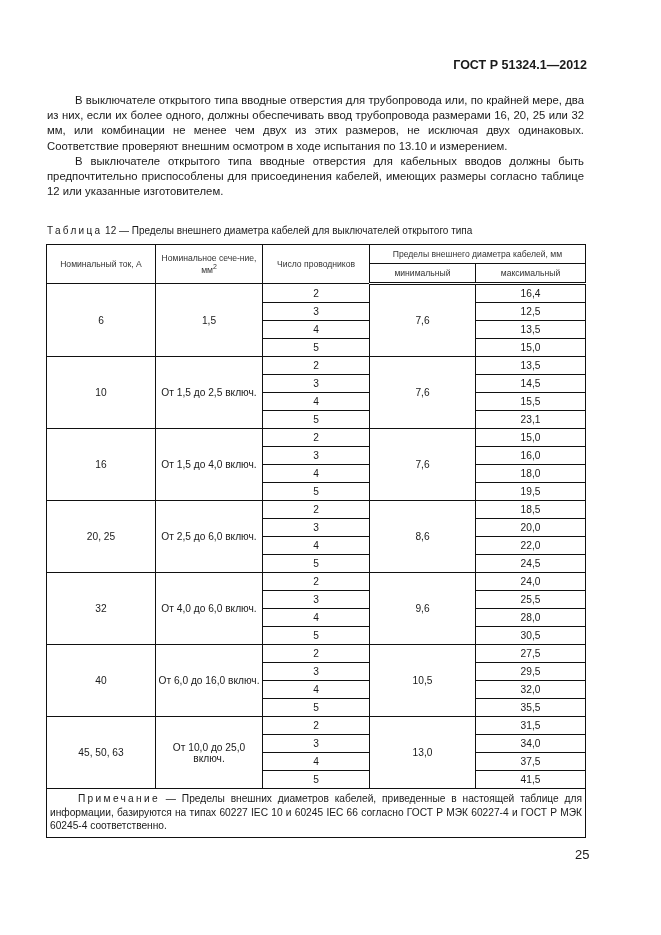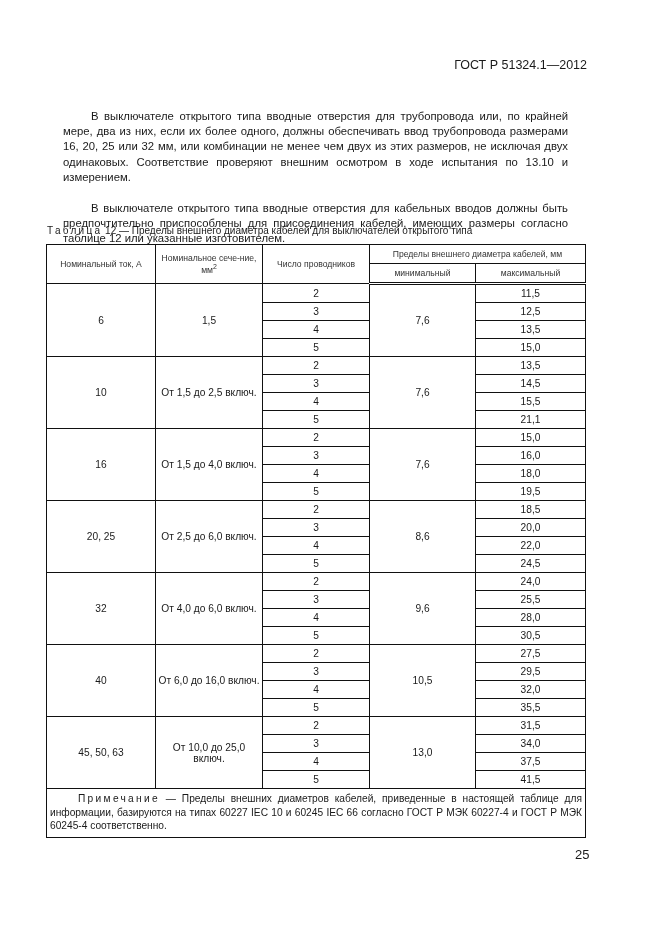--- a/index.html
+++ b/index.html
@@ -1,20 +1,20 @@
 <!DOCTYPE html>
 <html><head>
 <meta charset="utf-8">
 <style>
   html, body { margin: 0; padding: 0; background: #ffffff; }
   body { width: 661px; height: 935px; position: relative; overflow: hidden;
          font-family: "Liberation Sans", sans-serif; color: #1a1a1a; }
-  .header { position: absolute; top: 58px; right: 74px; font-weight: normal; font-size: 12.5px; }
+  .header { position: absolute; top: 58px; right: 74px; font-weight: bold; font-size: 12.5px; }
   .body-text { position: absolute; left: 47px; width: 537px; top: 93px; font-size: 11.3px; line-height: 15.2px; text-align: justify; }
-  .body-text p { margin: 16px; text-indent: 28px; }
+  .body-text p { margin: 0; text-indent: 28px; }
   .note { font-size: 10.2px; line-height: 13.5px; margin-top: 6px !important; }
   .spaced { letter-spacing: 2.3px; }
   .caption { position: absolute; left: 47px; top: 225px; font-size: 10px; }
   table { position: absolute; left: 46px; top: 244px; width: 540px; border-collapse: collapse; font-size: 10.2px; }
   td, th { border: 1px solid #111; text-align: center; padding: 0; font-weight: normal; }
   th { font-size: 8.6px; color: #333; }
   .hdr-top th { height: 18px; }
   .hdr-bot th { height: 18px; }
   thead tr.hdr-bot th { border-bottom: 3px double #111; }
   tbody td { height: 17px; }
@@ -48,21 +48,21 @@
       <th class="c4">минимальный</th>
       <th class="c5">максимальный</th>
     </tr>
   </thead>
   <tbody id="tbody">
       <tr>
         <td rowspan="4">6</td>
         <td rowspan="4">1,5</td>
         <td>2</td>
         <td rowspan="4">7,6</td>
-        <td>11,5</td>
+        <td>16,4</td>
       </tr>
       <tr>
         <td>3</td>
         <td>12,5</td>
       </tr>
       <tr>
         <td>4</td>
         <td>13,5</td>
       </tr>
       <tr>
@@ -79,21 +79,21 @@
       <tr>
         <td>3</td>
         <td>14,5</td>
       </tr>
       <tr>
         <td>4</td>
         <td>15,5</td>
       </tr>
       <tr>
         <td>5</td>
-        <td>21,1</td>
+        <td>23,1</td>
       </tr>
       <tr>
         <td rowspan="4">16</td>
         <td rowspan="4">От 1,5 до 4,0 включ.</td>
         <td>2</td>
         <td rowspan="4">7,6</td>
         <td>15,0</td>
       </tr>
       <tr>
         <td>3</td>

